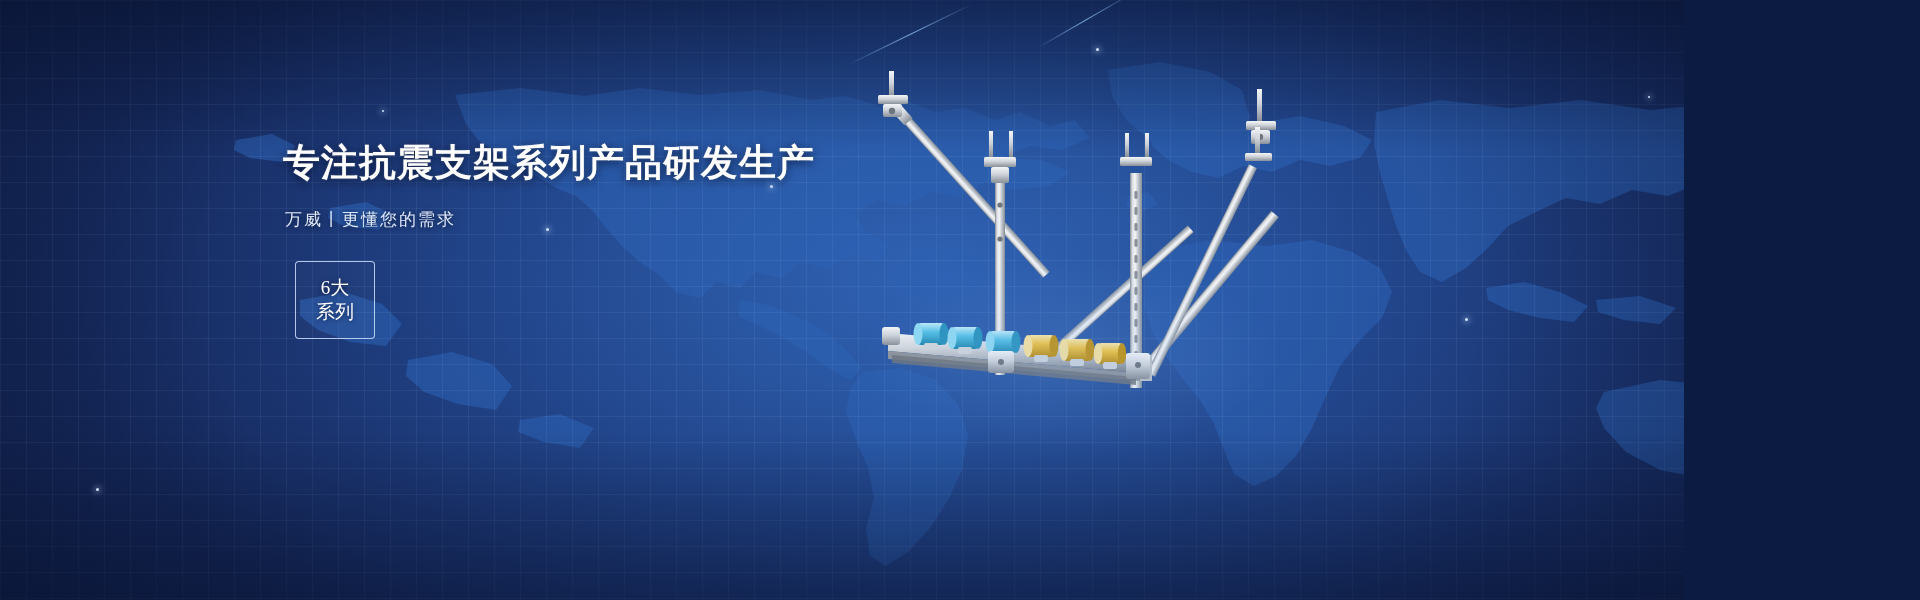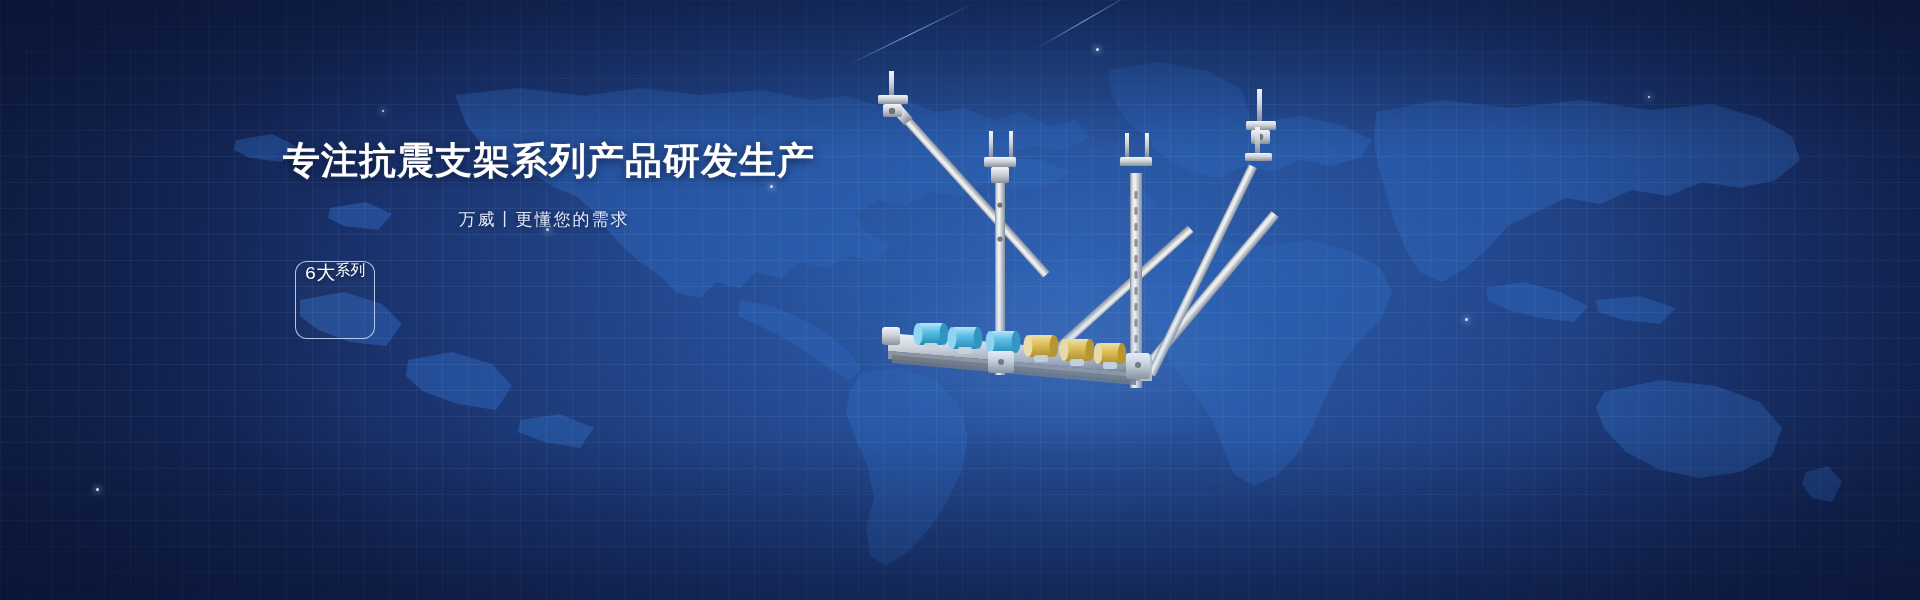--- a/index.html
+++ b/index.html
@@ -1,23 +1,23 @@
 <!DOCTYPE html>
 <html><head>
 <meta charset="utf-8">
 <title>Banner</title>
 <style>
   html,body{margin:0;padding:0;background:#0c1b42;}
   *{box-sizing:border-box;}
 
   #stage{
     position:relative;
-    width:1920px;height:600px;
+    width:1684px;height:600px;
     overflow:hidden;
-    font-family:Liberation Mono, monospace;
+    font-family:Liberation Serif, serif;
     background:#162a5c;
   }
 
   
   .bg-base{
     position:absolute;inset:0;
     background:
       radial-gradient(ellipse 1150px 640px at 56% 46%, #2f62b4 0%, #2a57a3 18%, #22468c 38%, #1b3571 58%, #15285a 76%, #11204a 100%),
       #11204a;
   }
@@ -69,37 +69,36 @@
     white-space:nowrap;
   }
   .subline{
     margin:22px 0 0 2px;
     font-size:17px;
     letter-spacing:2px;
     color:#e9f1ff;
     opacity:.95;
     text-shadow:0 1px 6px rgba(2,10,34,.7);
     white-space:nowrap;
-    text-align:center;
   }
 
   .badges{position:absolute;left:295px;top:261px;display:flex;gap:34px;}
   .badge{
     width:80px;height:78px;
     border:1px solid rgba(206,226,255,.85);
-    border-radius:12px;
-    display:flex;flex-direction:row;
-    align-items:flex-start;justify-content:center;
+    border-radius:4px;
+    display:flex;flex-direction:column;
+    align-items:center;justify-content:center;
     color:#ffffff;
     line-height:1.28;
     background:rgba(255,255,255,.02);
     text-shadow:0 1px 5px rgba(2,10,34,.6);
   }
   .badge .l1{font-size:19px;letter-spacing:0px;white-space:nowrap;}
-  .badge .l2{font-size:15px;letter-spacing:0px;white-space:nowrap;}
+  .badge .l2{font-size:19px;letter-spacing:0px;white-space:nowrap;}
 
   
   .product{position:absolute;left:840px;top:55px;width:520px;height:360px;}
   .product svg{display:block;overflow:visible;}
   .prod-glow{
     position:absolute;left:20px;top:200px;width:420px;height:200px;
     background:radial-gradient(ellipse at center, rgba(120,170,240,.18), rgba(120,170,240,0) 70%);
     pointer-events:none;
   }
 </style>

